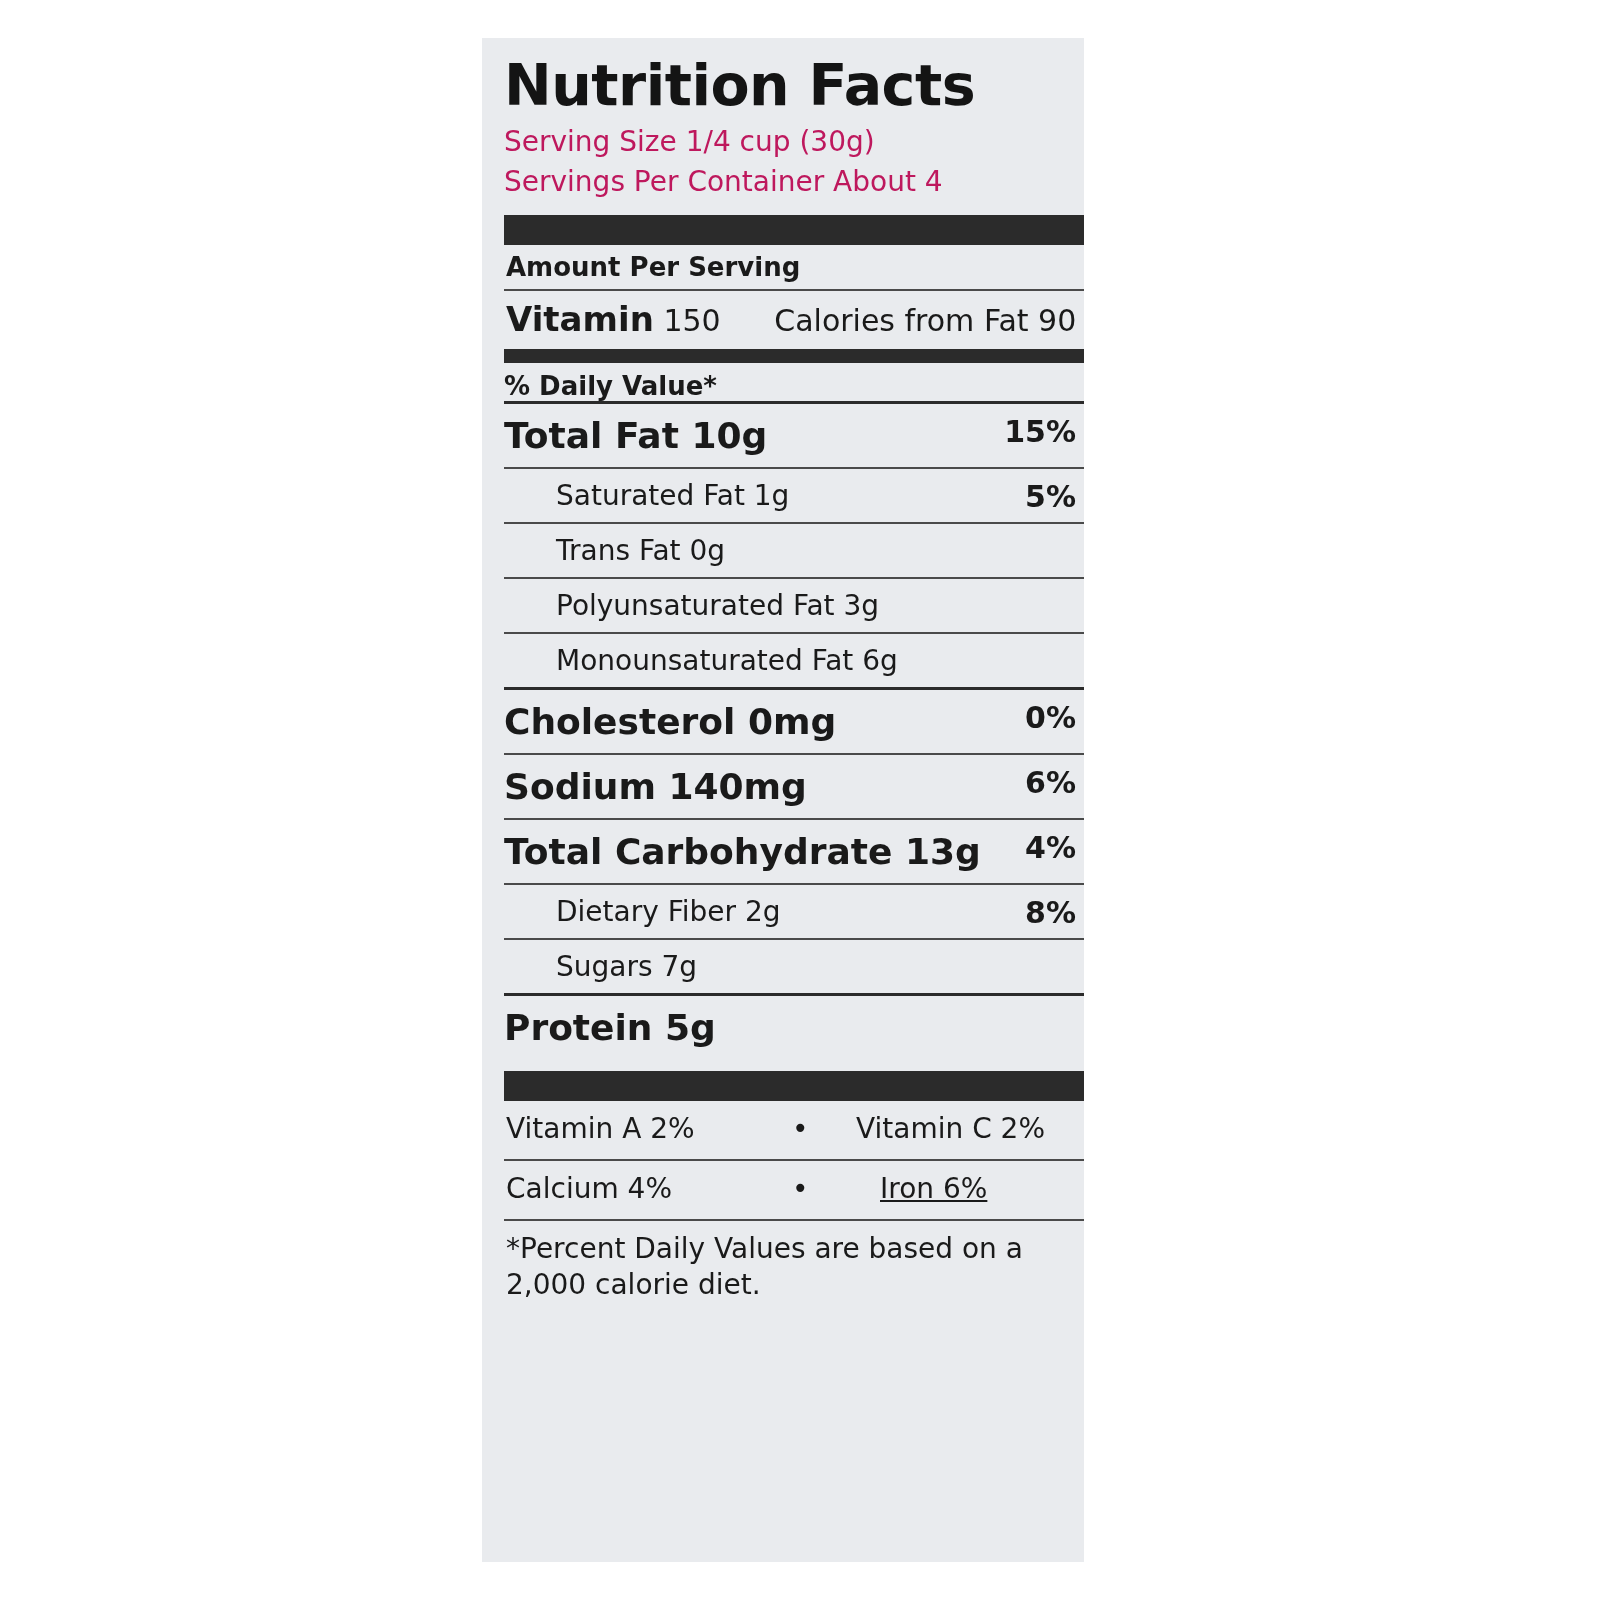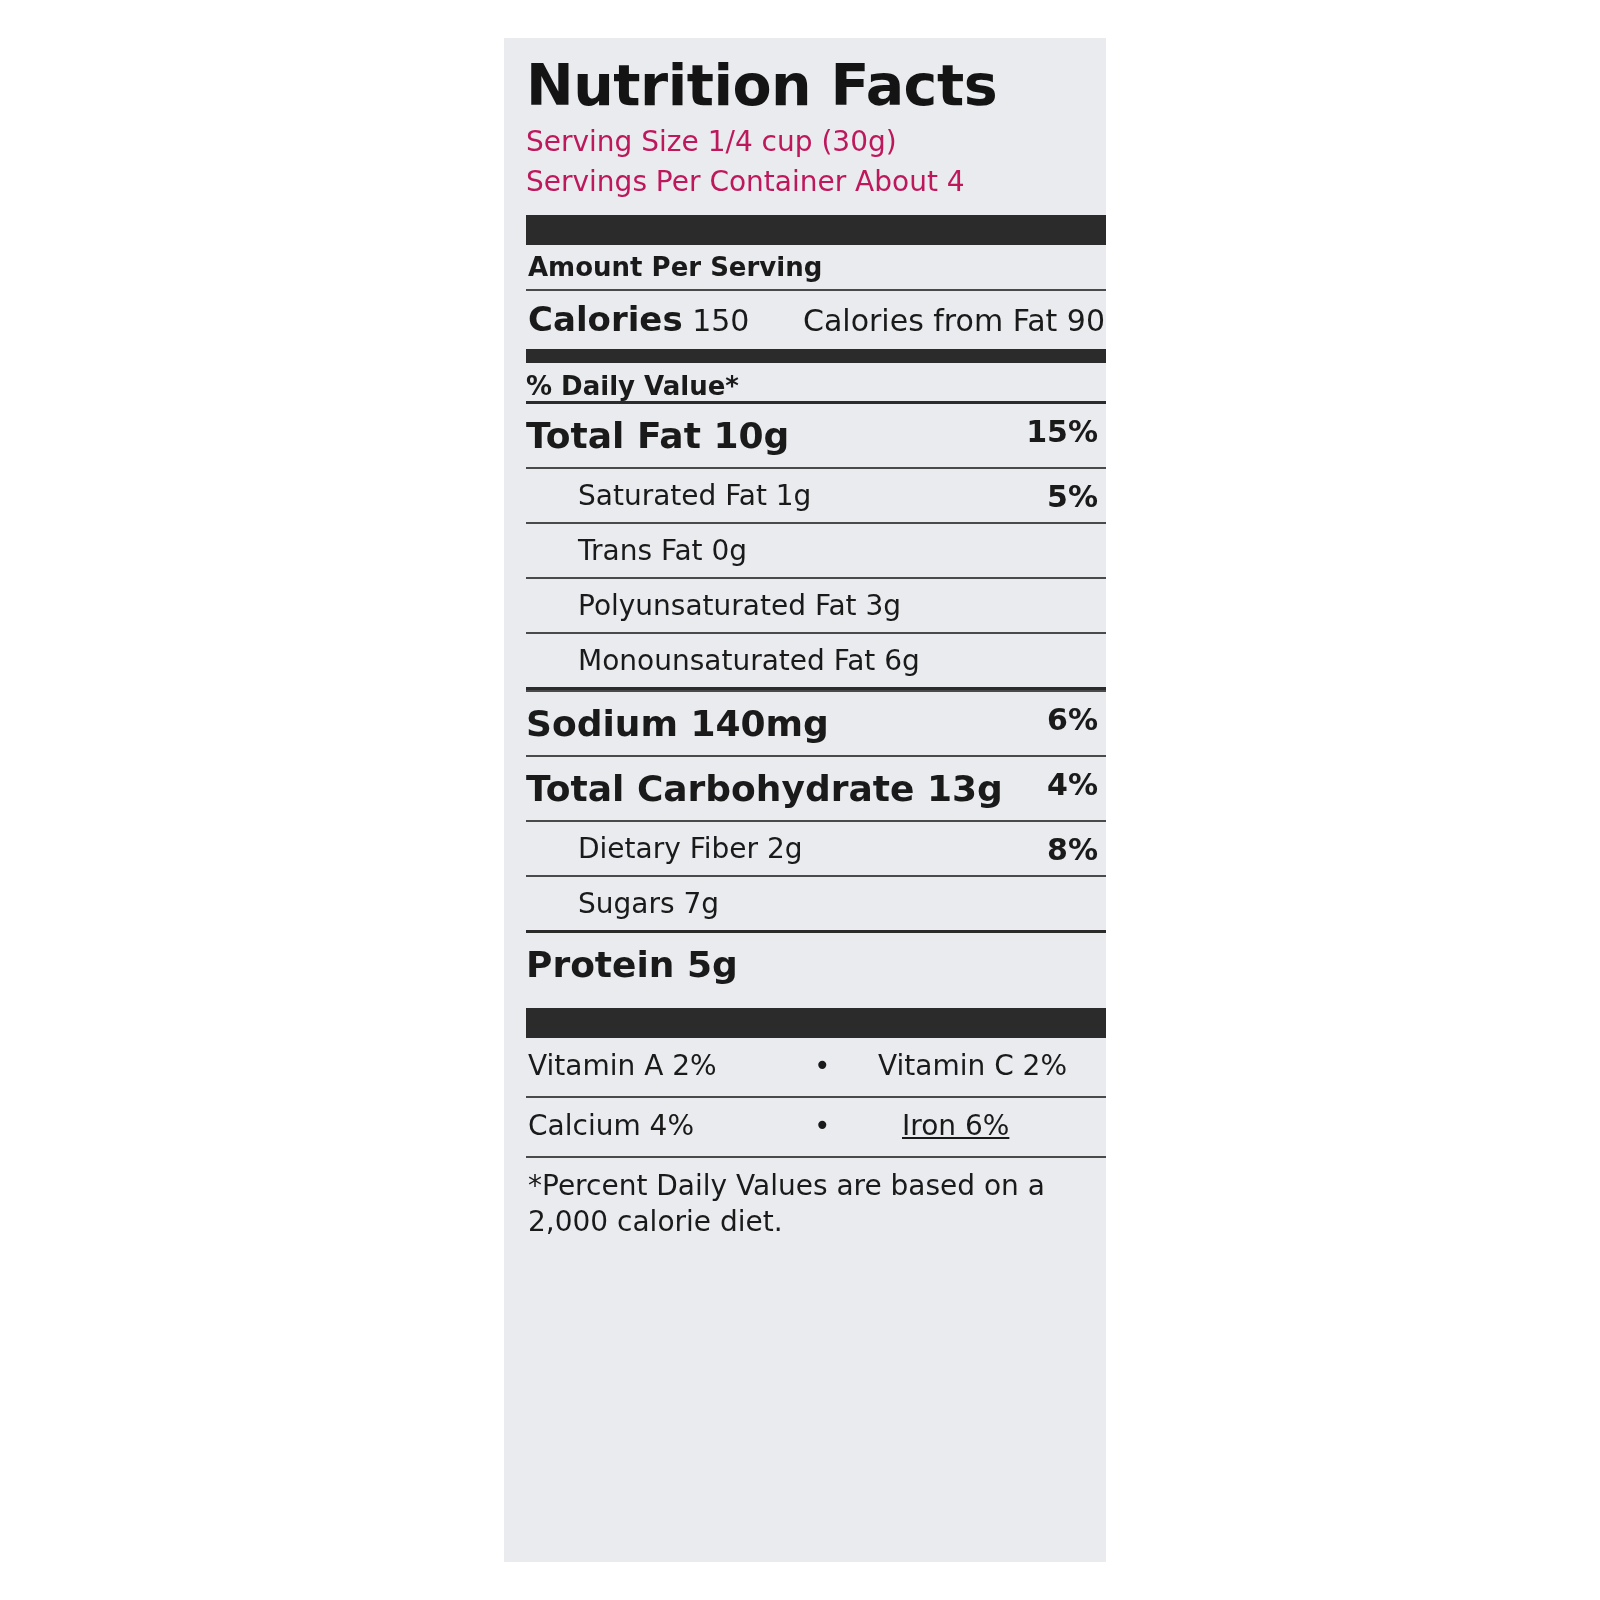--- a/index.html
+++ b/index.html
@@ -9,21 +9,21 @@
   }
   body {
     width: 1600px;
     height: 1600px;
     font-family: "DejaVu Sans", sans-serif;
     color: #1a1a1a;
     overflow: hidden;
   }
   .panel {
     position: absolute;
-    left: 504px;
+    left: 482px;
     top: 38px;
     width: 602px;
     height: 1524px;
     background: #e9ebee;
   }
   .label {
     position: absolute;
     left: 22px;
     top: 18px;
     width: 580px;
@@ -147,21 +147,21 @@
 
     <div class="serving-line">Serving Size 1/4 cup (30g)</div>
     <div class="serving-line">Servings Per Container About 4</div>
 
     <div class="bar-thick"></div>
 
     <div class="amount-row">Amount Per Serving</div>
     <div class="rule-thin"></div>
 
     <div class="calories-row">
-      <span class="cal-label">Calories</span>
+      <span class="cal-label">Vitamin</span>
       <span class="cal-val">150</span>
       <span class="cal-fat">Calories from Fat 90</span>
     </div>
 
     <div class="bar-med"></div>
 
     <div class="dv-header">% Daily Value*</div>
     <div class="rule"></div>
 
     <div class="row">
@@ -187,20 +187,24 @@
       <span class="dv"></span>
     </div>
     <div class="rule-thin"></div>
 
     <div class="row indent">
       <span>Monounsaturated Fat 6g</span>
       <span class="dv"></span>
     </div>
     <div class="rule"></div>
 
+    <div class="row">
+      <span class="bold">Cholesterol 0mg</span>
+      <span class="dv">0%</span>
+    </div>
     <div class="rule-thin"></div>
 
     <div class="row">
       <span class="bold">Sodium 140mg</span>
       <span class="dv">6%</span>
     </div>
     <div class="rule-thin"></div>
 
     <div class="row">
       <span class="bold">Total Carbohydrate 13g</span>

